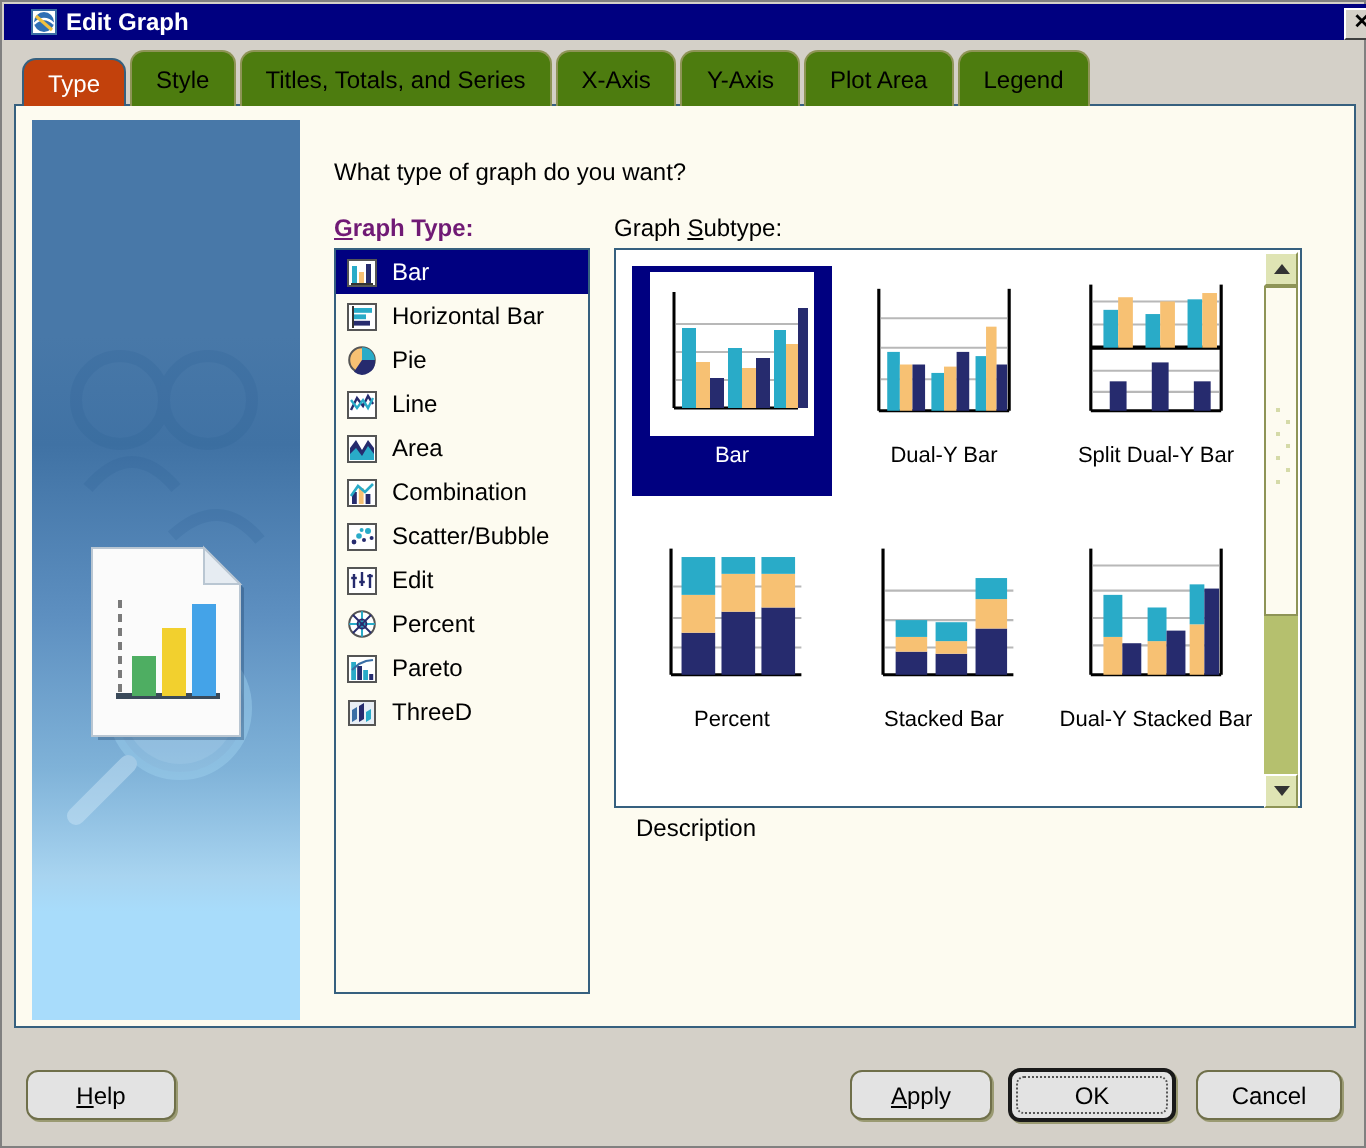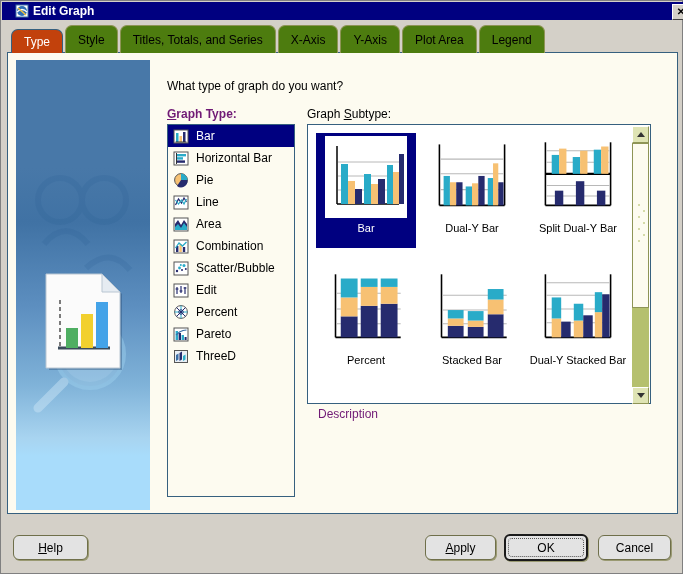--- a/index.html
+++ b/index.html
@@ -181,21 +181,21 @@
   .arrow-dn{border-top:5px solid #333;}
   
   .descbox{
     position:absolute;left:306px;top:413px;width:344px;height:83px;
     border:1px solid #36607f;
     box-sizing:border-box;
     background:#fdfbf0;
   }
   .desc-legend{
     position:absolute;left:314px;top:406px;
-    background:#fdfbf0;padding:0 3px;font-size:12px;color:#701a75;
+    background:#fdfbf0;padding:0 3px;font-size:12px;color:#000000;
   }
   .desc-text{
     position:absolute;left:12px;top:13px;width:320px;
     font-size:12px;color:#000;line-height:17px;
   }
   
   .btn{
     position:absolute;height:25px;
     background:#e3e3e3;
     border:1px solid #6f6f4a;

